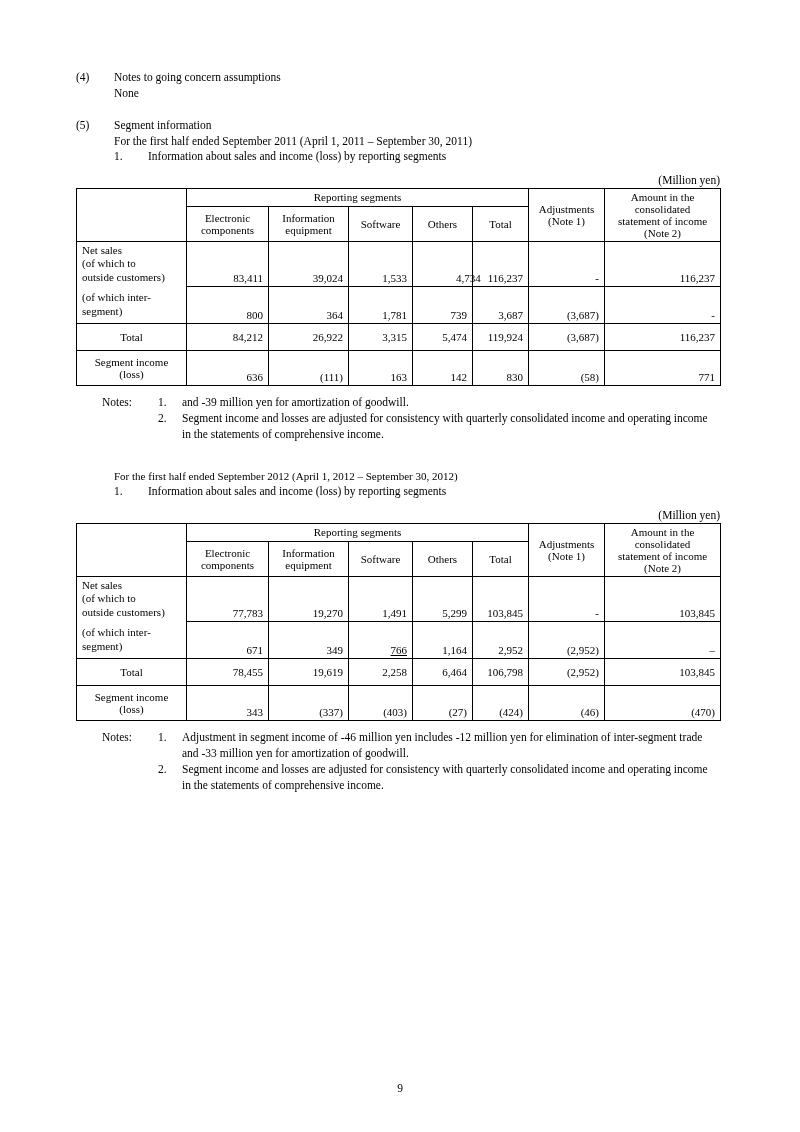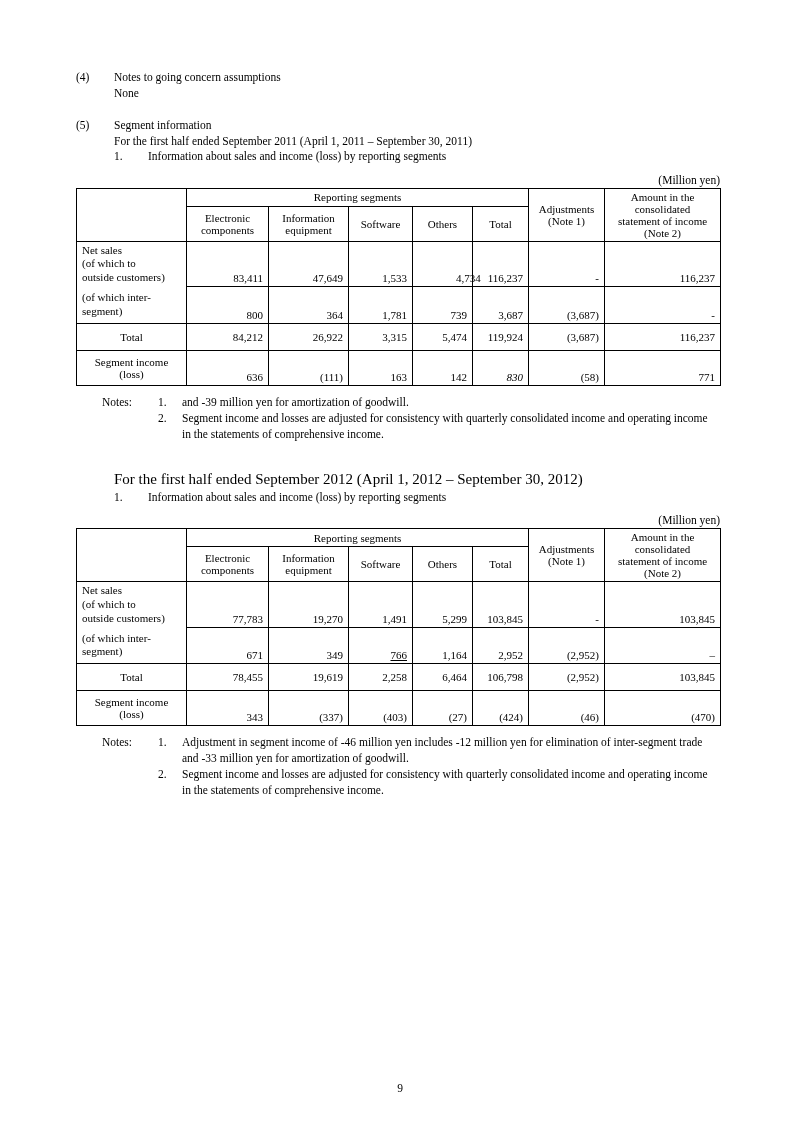--- a/index.html
+++ b/index.html
@@ -188,21 +188,21 @@
         <td class="c">Total</td>
       </tr>
 
       <tr>
         <td class="lbl-cell nb-bottom" style="height:40px;">
           <div>Net sales</div>
           <div>(of which to</div>
           <div>outside customers)</div>
         </td>
         <td class="r" style="vertical-align:bottom;">83,411</td>
-        <td class="r" style="vertical-align:bottom;">47,649</td>
+        <td class="r" style="vertical-align:bottom;">39,024</td>
         <td class="r" style="vertical-align:bottom;">1,533</td>
         <td class="r" style="vertical-align:bottom;padding-left:43px;">4,734</td>
         <td class="r" style="vertical-align:bottom;">116,237</td>
         <td class="r" style="vertical-align:bottom;">-</td>
         <td class="r" style="vertical-align:bottom;">116,237</td>
       </tr>
 
       <tr>
         <td class="lbl-cell nb-top" style="height:32px;">
           <div>(of which inter-</div>
@@ -230,21 +230,21 @@
 
       <tr>
         <td class="ctr-lbl" style="height:30px;">
           <div>Segment income</div>
           <div>(loss)</div>
         </td>
         <td class="r" style="vertical-align:bottom;">636</td>
         <td class="r" style="vertical-align:bottom;">(111)</td>
         <td class="r" style="vertical-align:bottom;">163</td>
         <td class="r" style="vertical-align:bottom;">142</td>
-        <td class="r" style="vertical-align:bottom;font-style:italic;">830</td>
+        <td class="r" style="vertical-align:bottom;">830</td>
         <td class="r" style="vertical-align:bottom;padding-left:21px;">(58)</td>
         <td class="r" style="vertical-align:bottom;">771</td>
       </tr>
     </tbody>
   </table>
 
   <div class="gap-sm"></div>
 
   <div class="notes-block">
     <div class="notes-label">Notes:</div>
@@ -260,21 +260,21 @@
         <div class="note-text">
           <div>Segment income and losses are adjusted for consistency with quarterly consolidated income and operating income</div>
           <div>in the statements of comprehensive income.</div>
         </div>
       </div>
     </div>
   </div>
 
   <div class="gap-lg"></div>
 
-  <div class="indent-1" style="font-size:15px;line-height:1.35;">For the first half ended September 2012 (April 1, 2012 – September 30, 2012)</div>
+  <div class="indent-1" style="font-size:11px;line-height:1.35;">For the first half ended September 2012 (April 1, 2012 – September 30, 2012)</div>
   <div class="sub-row">
     <div class="sub-num">1.</div>
     <div>Information about sales and income (loss) by reporting segments</div>
   </div>
 
   <div class="gap-sm"></div>
   <div class="unit-line" style="width:644px;">(Million yen)</div>
 
   <table class="seg">
     <colgroup>

